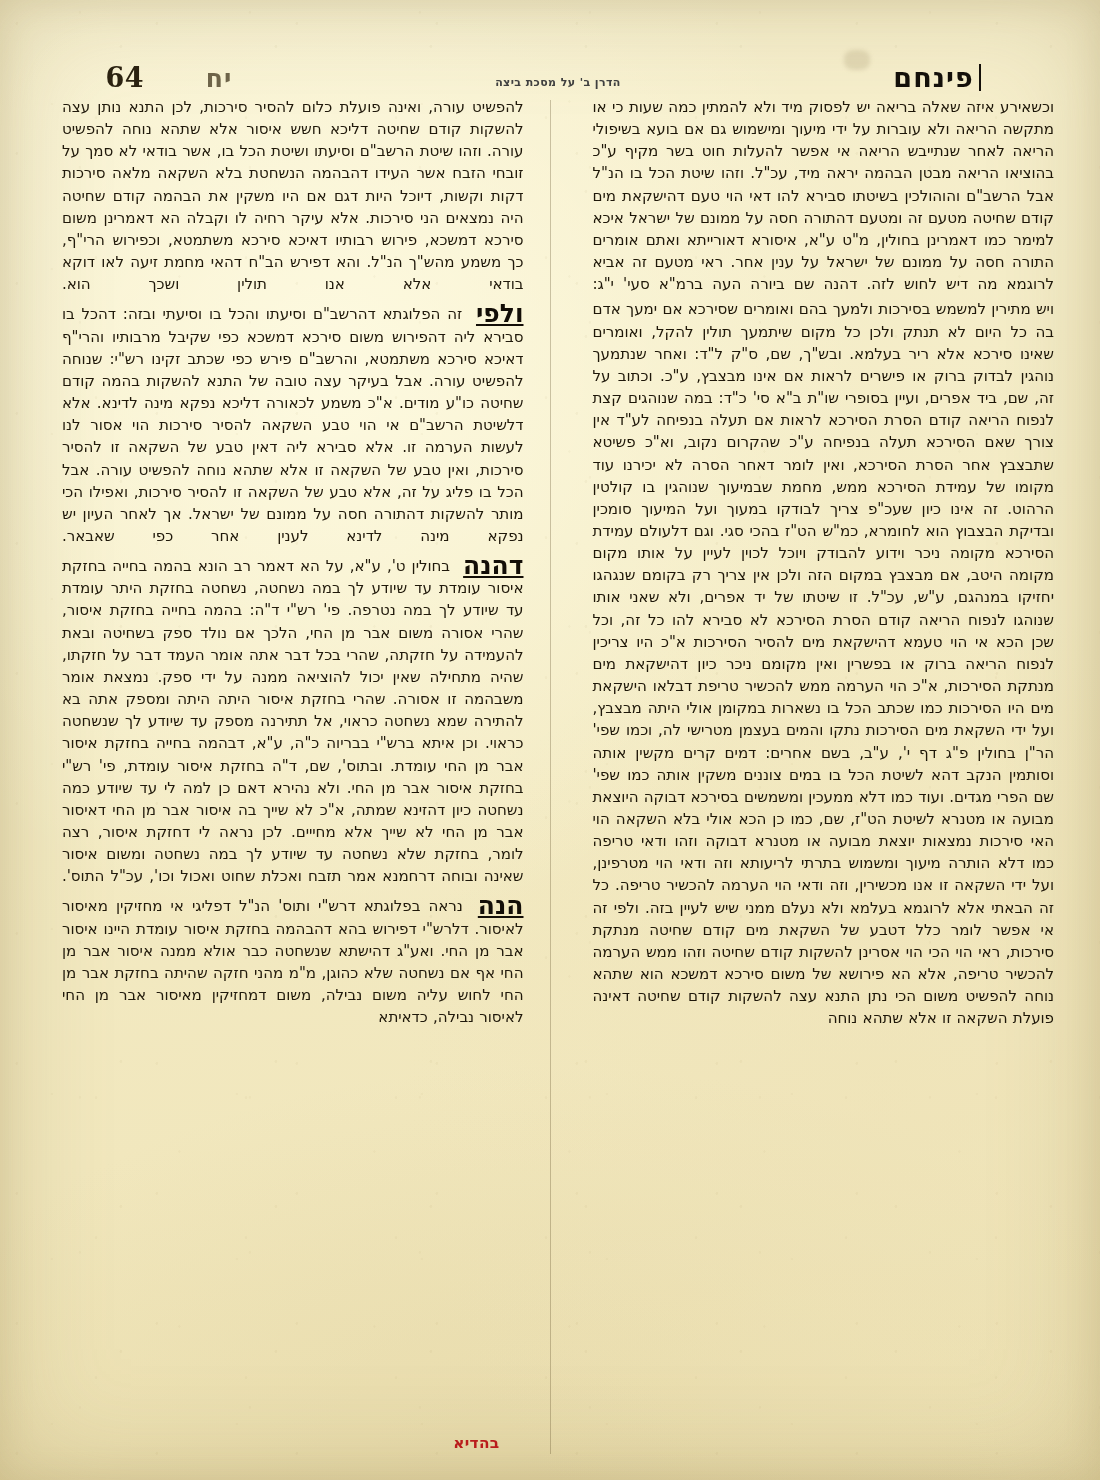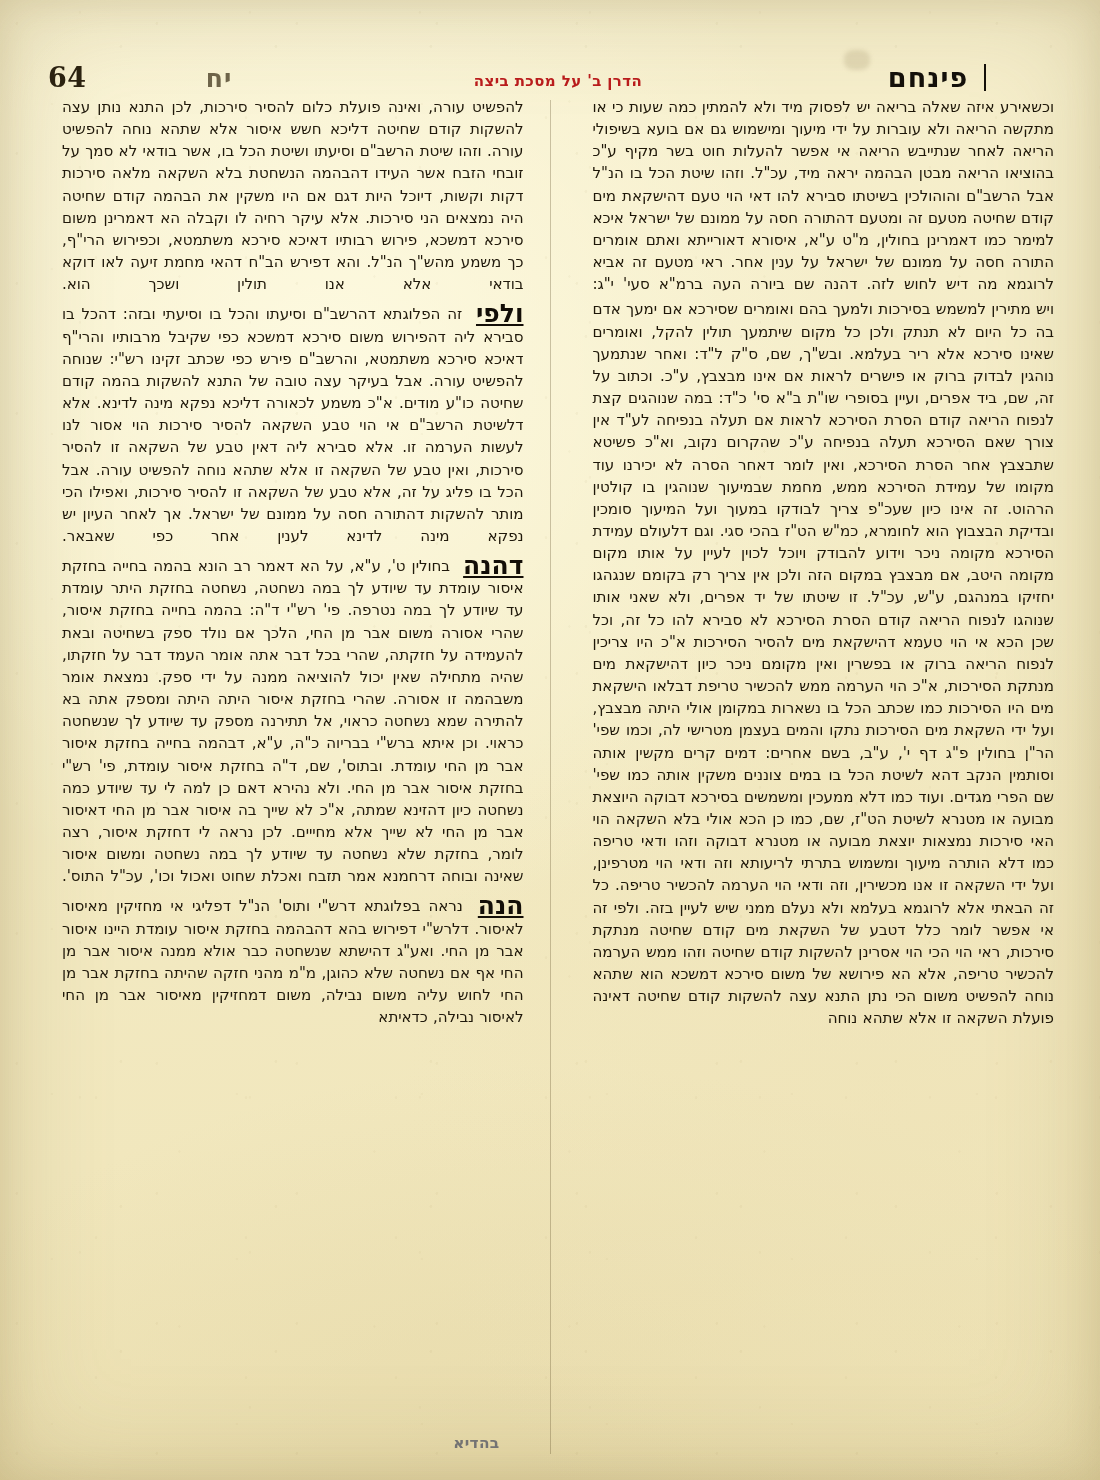--- a/index.html
+++ b/index.html
@@ -64,58 +64,58 @@
     display: flex;
     align-items: baseline;
     direction: rtl;
     color: #241c0d;
   }
   .rh-page-number {
     font-family: "DejaVu Serif", "Liberation Serif", serif;
     font-size: 27px;
     font-weight: 700;
     width: 96px;
-    text-align: left;
+    text-align: right;
     letter-spacing: .5px;
     color: #2b2210;
   }
   .rh-folio {
     font-size: 25px;
     font-weight: 700;
     width: 150px;
     text-align: center;
     color: #3a2e16;
     opacity: .72;
     filter: blur(.25px);
     letter-spacing: 1px;
     margin-top: 20px;
   }
   .rh-center {
     flex: 1;
     text-align: center;
-    font-size: 15px;
-    font-weight: 700;
-    color: #b91c1c;
+    font-size: 11px;
+    font-weight: 700;
+    color: #404040;
     letter-spacing: .4px;
     position: relative;
     top: -1px;
   }
   .rh-title-wrap {
     width: 230px;
     text-align: center;
     position: relative;
   }
   .rh-title {
     display: inline-block;
     font-size: 27px;
     font-weight: 700;
     color: #14100a;
     letter-spacing: 1px;
     border-right: 2px solid #14100a;
-    padding-right: 16px;
+    padding-right: 5px;
     line-height: 1;
   }
   .rh-smudge {
     position: absolute;
     right: 182px;
     top: 6px;
     width: 26px;
     height: 20px;
     background: rgba(120,100,55,.16);
     filter: blur(2.2px);
@@ -176,21 +176,21 @@
     text-decoration: underline;
   }
 
   
   .catchword {
     position: absolute;
     bottom: 2px;
     right: 24px;
     font-size: 15.4px;
     font-weight: 700;
-    color: #737373;
+    color: #b91c1c;
     letter-spacing: .3px;
   }
 
   
   .col:nth-child(1) p.para { filter: contrast(1.03); }
   .col:nth-child(3) p.para { filter: contrast(1.01); }
 </style>
 </head>
 <body>
 

